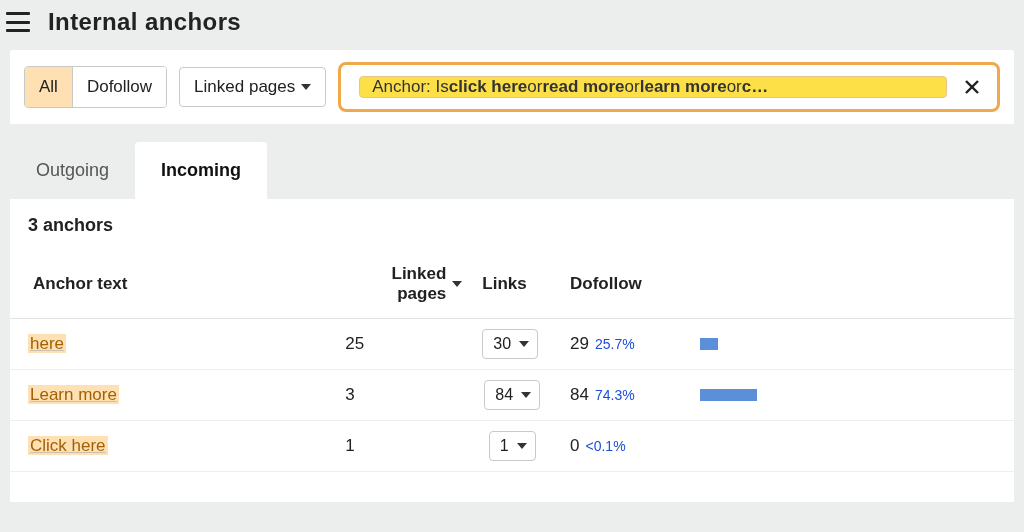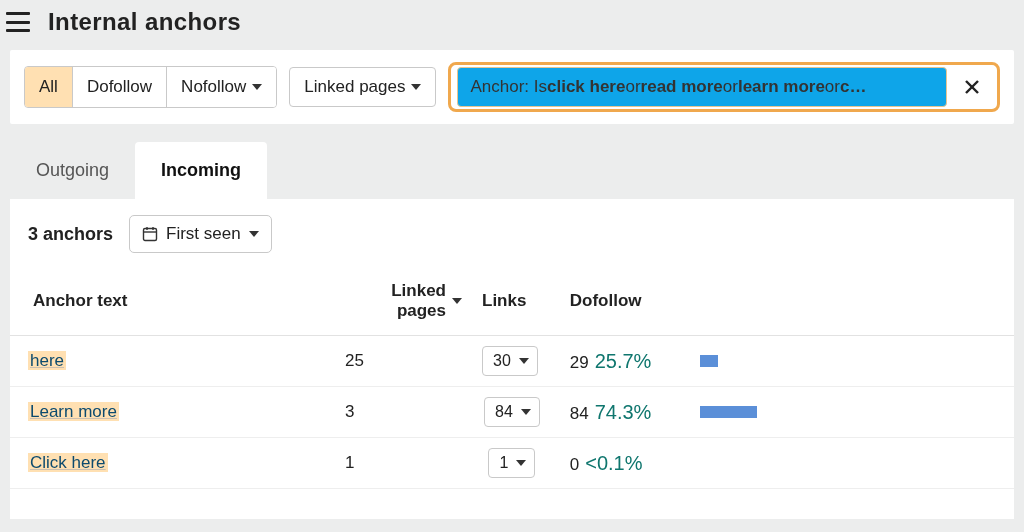--- a/index.html
+++ b/index.html
@@ -9,40 +9,40 @@
   .hamburger div { height:3px; background:#222; border-radius:1px;}
   .page-title { font-size:24px; font-weight:700; letter-spacing:0.4px; }
   .toolbar { background:#fff; padding:12px 14px; margin:0 10px; display:flex; align-items:center; gap:12px; border-radius:2px; }
   .btn-group { display:flex; border:1px solid #c9c9c9; border-radius:4px; overflow:hidden; }
   .btn-group .seg { height:40px; padding:0 14px; display:flex; align-items:center; font-size:17px; background:#fff; border-right:1px solid #c9c9c9; cursor:pointer; gap:6px;}
   .btn-group .seg:last-child { border-right:none; }
   .btn-group .seg.active { background:#ffe0b2; font-weight:400;}
   .btn-outline { height:40px; border:1px solid #c9c9c9; border-radius:4px; padding:0 14px; display:flex; align-items:center; gap:6px; font-size:17px; background:#fff; cursor:pointer;}
   .caret { width:0; height:0; border-left:5px solid transparent; border-right:5px solid transparent; border-top:6px solid #333; }
   .filter-wrap { flex:1; display:flex; align-items:center; height:50px; border:3px solid #f0a84d; border-radius:8px; padding:0 6px; gap:6px; background:#fff;}
-  .filter-chip { flex:1; height:40px; background:#0ea5e9; border:1px solid #e7c590; border-radius:4px; display:flex; align-items:center; padding:0 12px; font-size:17px; color:#333; white-space:nowrap; overflow:hidden;}
+  .filter-chip { flex:1; height:22px; background:#fde047; border:1px solid #e7c590; border-radius:4px; display:flex; align-items:center; padding:0 12px; font-size:17px; color:#333; white-space:nowrap; overflow:hidden;margin-left:12px;}
   .filter-chip b { font-weight:700; }
   .close-btn { width:38px; height:38px; display:flex; align-items:center; justify-content:center; cursor:pointer; font-size:20px; color:#222;}
   .tabs-row { display:flex; margin:18px 10px 0 10px; }
   .tab { padding:18px 26px; font-size:18px; color:#555; cursor:pointer; background:transparent; border-radius:4px 4px 0 0;}
   .tab.active { background:#fff; color:#111; font-weight:700;}
   .panel { background:#fff; margin:0 10px 10px 10px; padding: 16px 0 30px 0;}
   .panel-header { display:flex; align-items:center; gap:16px; padding:0 18px 16px 18px;}
   .anchors-count { font-size:18px; font-weight:700;}
   .sort-btn { height:38px; border:1px solid #c9c9c9; border-radius:5px; padding:0 12px; display:flex; align-items:center; gap:8px; font-size:17px; background:#fff; cursor:pointer;}
   .cal-icon { width:16px; height:16px; }
   table { width:100%; border-collapse:collapse; }
   thead th { text-align:left; font-size:17px; font-weight:700; padding:12px 10px 14px 10px; border-bottom:1px solid #e2e2e2; color:#222;}
   thead th:first-child { padding-left:23px;}
   tbody td { padding:10px 10px; font-size:17px; border-bottom:1px solid #eee;}
   tbody td:first-child { padding-left:18px;}
-  .anchor-link { color:#0c4a6e; text-decoration:underline; text-decoration-color:rgba(42,93,176,0.25); background:#ffe0b2; padding:0 2px; cursor:pointer;}
+  .anchor-link { color:#a16207; text-decoration:underline; text-decoration-color:rgba(42,93,176,0.25); background:#ffe0b2; padding:0 2px; cursor:pointer;}
   .num { text-align:left; padding-right:14px;}
   .mini-dd { display:inline-flex; align-items:center; gap:8px; height:30px; border:1px solid #c9c9c9; border-radius:4px; padding:0 8px 0 10px; font-size:16px; cursor:pointer; background:#fff;}
-  .pct { color:#0f766e; margin-left:6px; font-size:20px;}
+  .pct { color:#1d4ed8; margin-left:6px; font-size:14px;}
   .bar-cell { width:340px;}
   .bar { height:12px; background:#5b8fd8; }
   th.col-anchor { width:340px;}
   th.col-lp { width:140px; text-align:right;}
   th.col-links { width:80px; text-align:left;}
   th.col-df { width:140px; text-align:left; padding-left:18px;}
   td.dofollow { padding-left:18px;}
   .th-inner { display:inline-flex; align-items:center; gap:6px;}
 </style>
 </head>
@@ -57,24 +57,20 @@
   <div class="page-title">Internal anchors</div>
 </div>
 
 <div class="toolbar">
   <div class="btn-group">
     <div class="seg active">
         <span>All</span>
       </div>
     <div class="seg">
         <span>Dofollow</span>
-      </div>
-    <div class="seg">
-        <span>Nofollow</span>
-        <span class="caret"></span>
       </div>
   </div>
   <div class="btn-outline">
     <span>Linked pages</span>
     <span class="caret"></span>
   </div>
   <div class="filter-wrap">
     <div class="filter-chip">
       <span>Anchor: Is </span>
       <b>click here</b>
@@ -95,30 +91,20 @@
 </div>
 
 <div class="tabs-row">
   <div class="tab">Outgoing</div>
   <div class="tab active">Incoming</div>
 </div>
 
 <div class="panel">
   <div class="panel-header">
     <div class="anchors-count">3 anchors</div>
-    <div class="sort-btn">
-      <svg class="cal-icon" viewBox="0 0 16 16">
-          <rect x="1.5" y="2.5" width="13" height="12" rx="1.5" fill="none" stroke="#333" stroke-width="1.4"></rect>
-          <line x1="1.5" y1="6" x2="14.5" y2="6" stroke="#333" stroke-width="1.4"></line>
-          <line x1="5" y1="1" x2="5" y2="4" stroke="#333" stroke-width="1.4"></line>
-          <line x1="11" y1="1" x2="11" y2="4" stroke="#333" stroke-width="1.4"></line>
-        </svg>
-      <span>First seen</span>
-      <span class="caret"></span>
-    </div>
   </div>
 
   <table>
     <thead>
       <tr>
         <th class="col-anchor">Anchor text</th>
         <th class="col-lp"><span class="th-inner">
               <span>Linked pages</span>
               <span class="caret"></span>
             </span></th>

